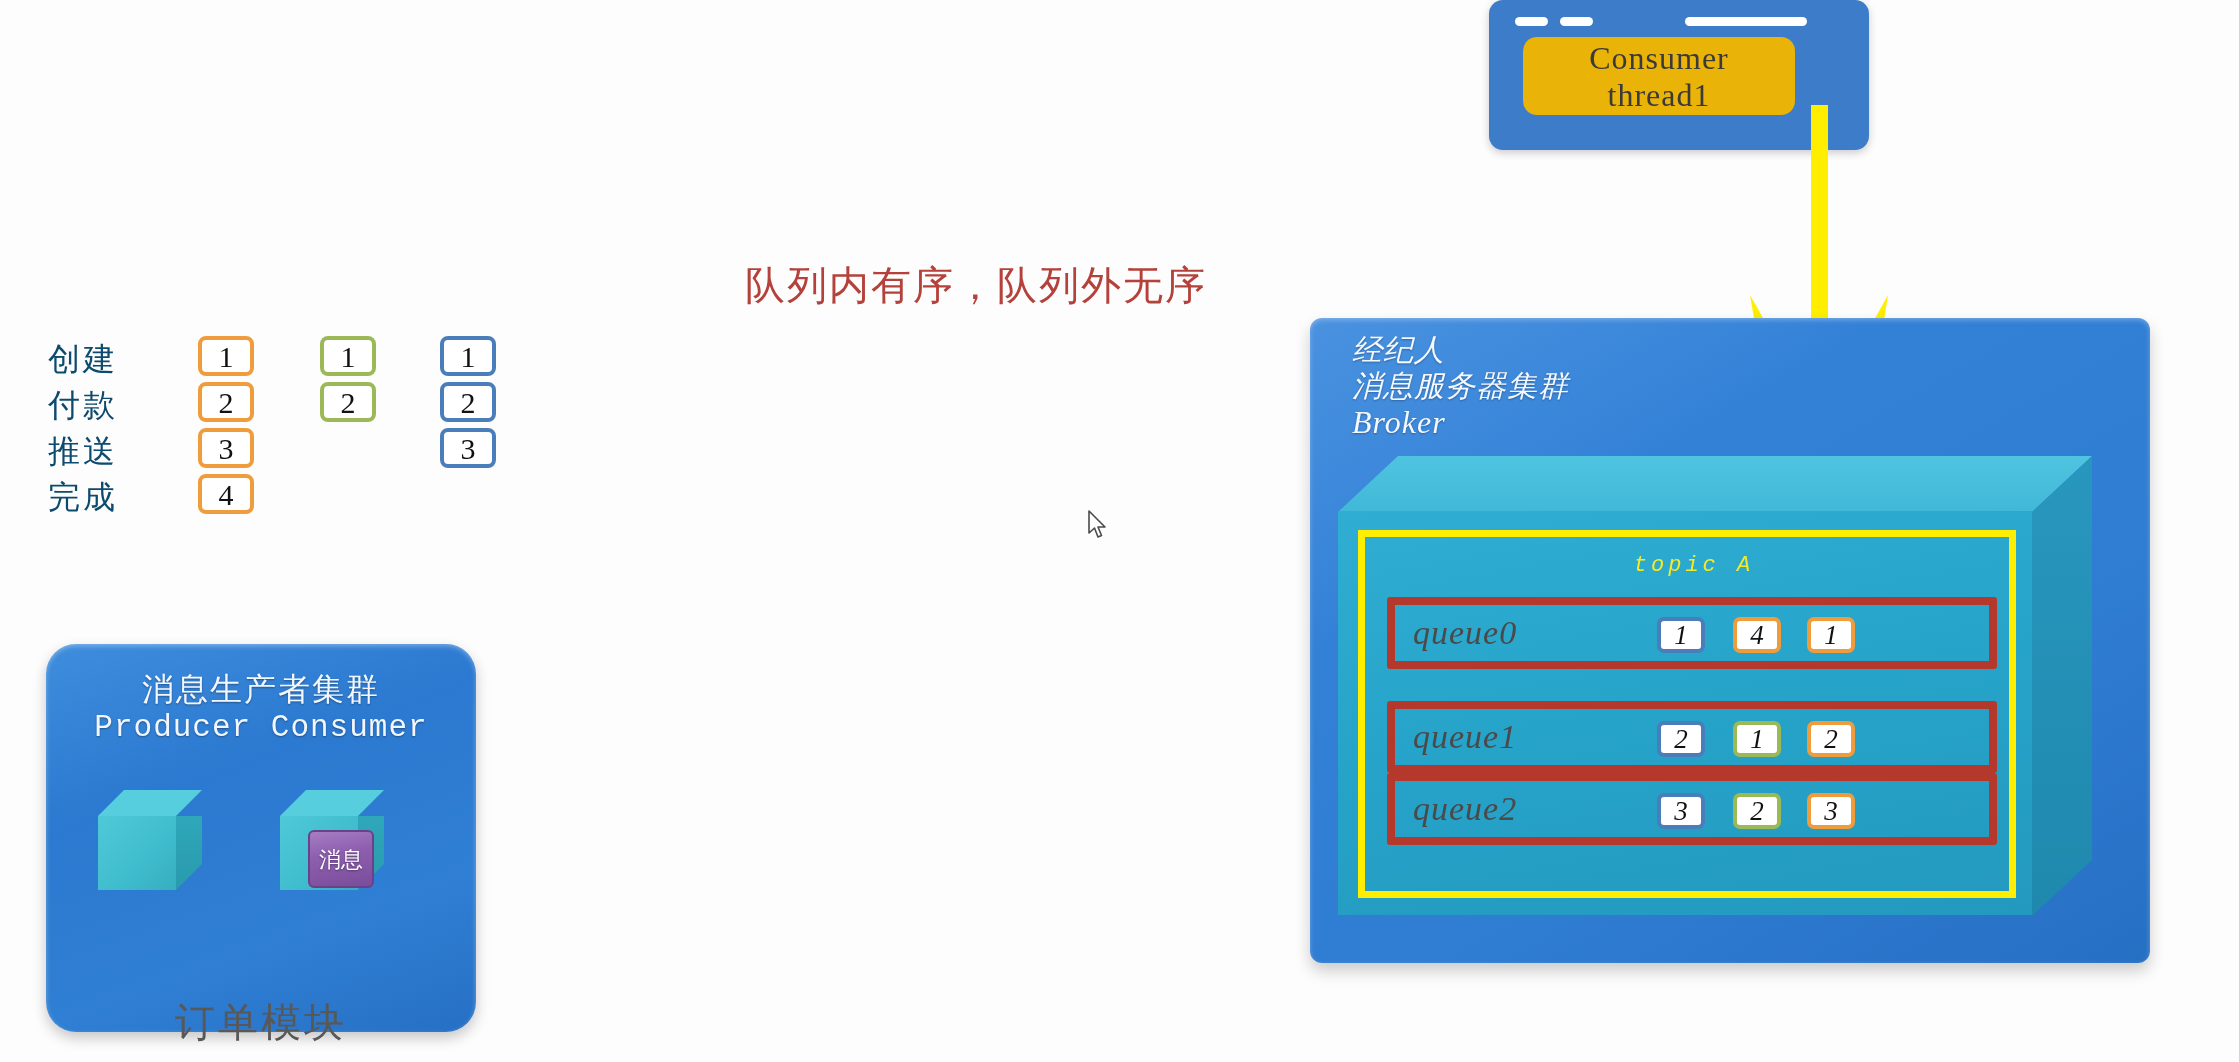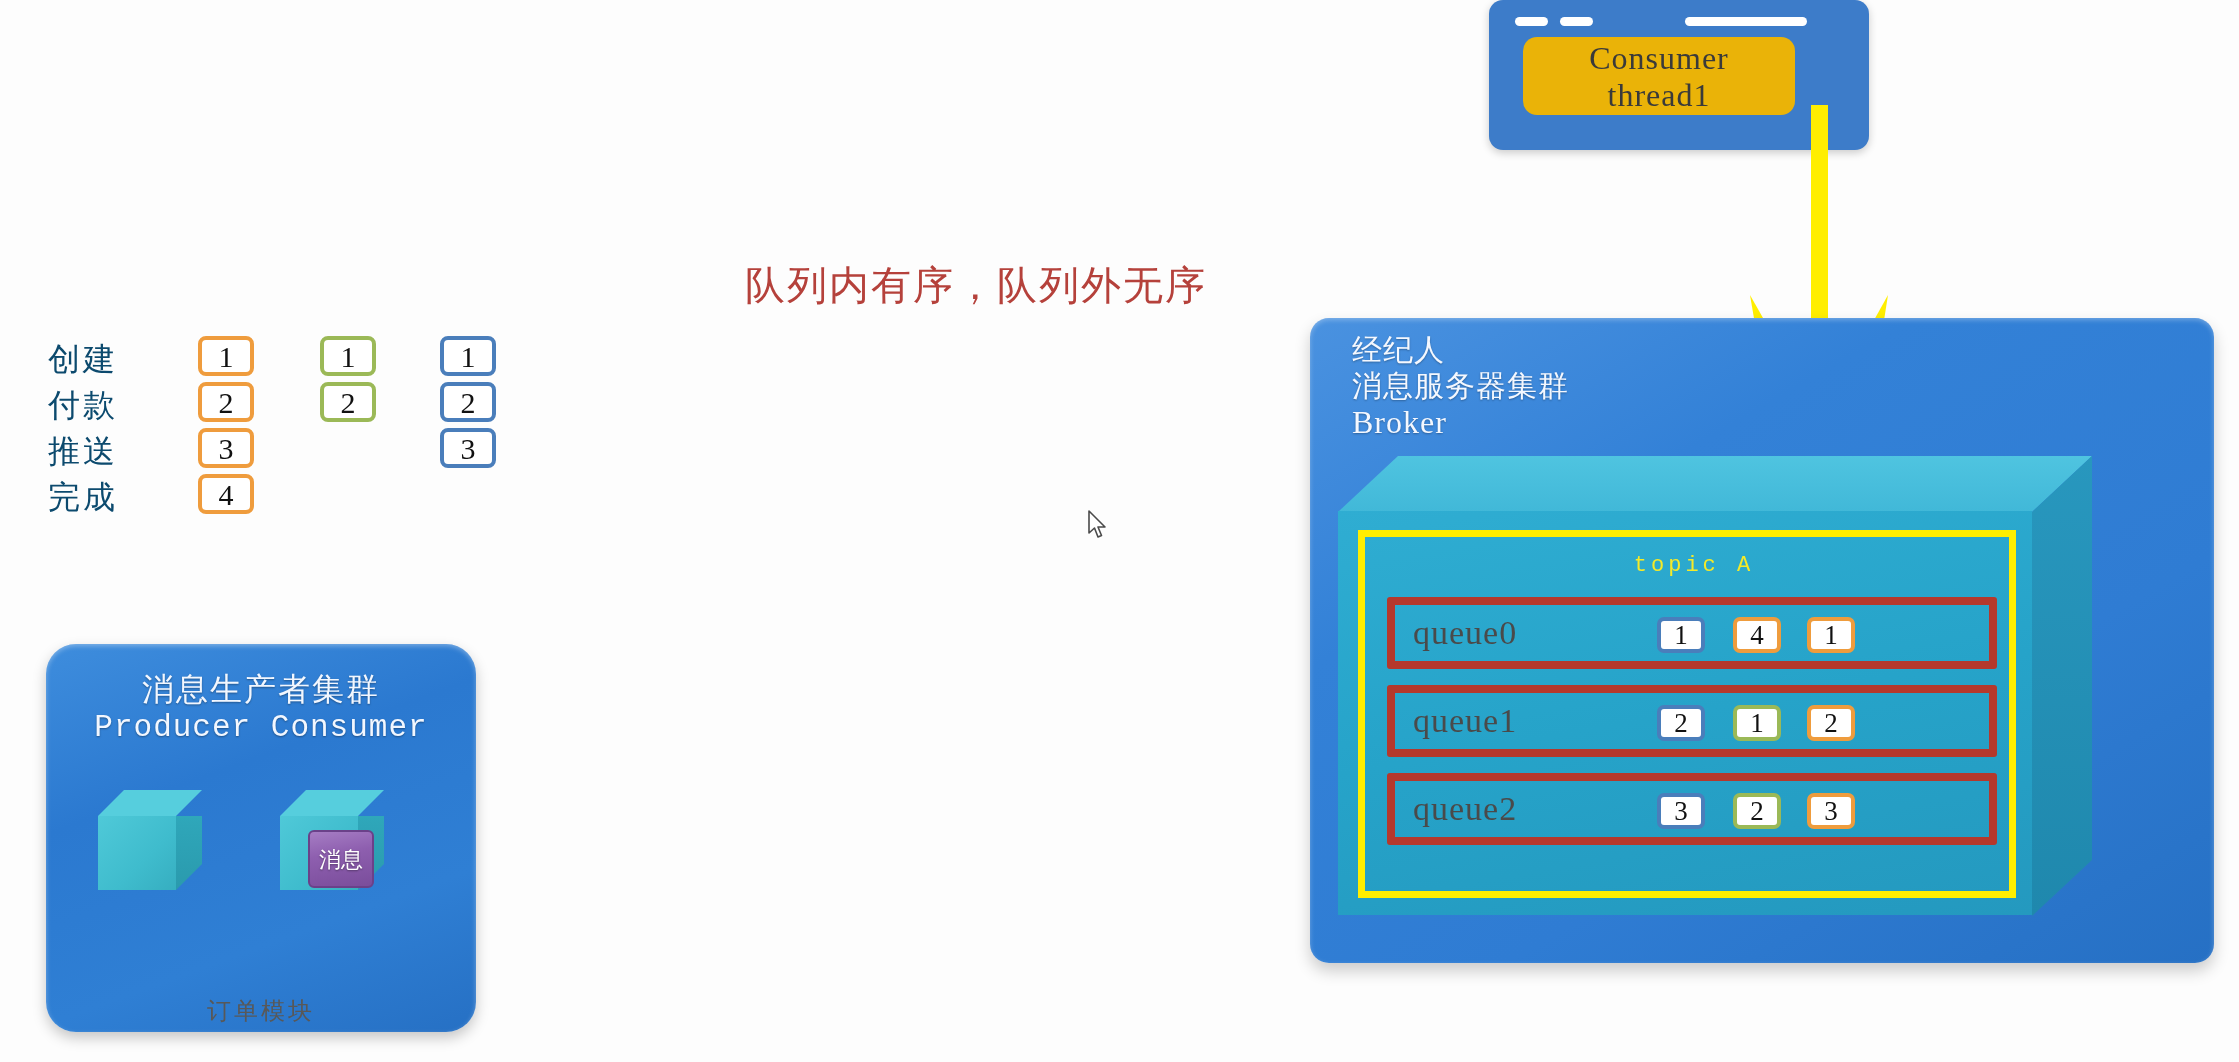--- a/index.html
+++ b/index.html
@@ -149,21 +149,21 @@
     color: #ffffff;
     text-shadow: 0 1px 2px rgba(0,0,0,0.4);
   }
   #producer-caption {
     position: absolute;
     left: 46px;
     top: 995px;
     width: 430px;
     text-align: center;
     font-family: "Liberation Sans", sans-serif;
-    font-size: 24px;
+    font-size: 40px;
     color: #585858;
     letter-spacing: 3px;
   }
 
   
   #consumer-window {
     position: absolute;
     left: 1489px;
     top: 0px;
     width: 380px;
@@ -208,26 +208,27 @@
     width: 260px;
     height: 560px;
     pointer-events: none;
   }
 
   
   #broker-panel {
     position: absolute;
     left: 1310px;
     top: 318px;
-    width: 904px;
+    width: 840px;
     height: 645px;
-    border-radius: 19px;
+    border-radius: 12px;
     background: linear-gradient(150deg,#4a92e0 0%,#3381d7 30%,#2f7cd3 65%,#2670c4 100%);
     box-shadow: 0 8px 16px rgba(0,0,0,0.20), inset 0 2px 5px rgba(255,255,255,0.30);
     overflow: hidden;
+    font-style: italic;
   }
   #broker-title {
     position: absolute;
     left: 42px; top: 14px;
     font-family: "Liberation Sans", sans-serif;
     font-size: 30px;
     line-height: 36px;
     color: #f4f8ff;
     letter-spacing: 1px;
     text-shadow: 0 1px 2px rgba(0,0,0,0.3);
@@ -283,21 +284,21 @@
   .queue-row {
     position: absolute;
     left: 22px;
     width: 610px;
     height: 72px;
     border: 8px solid #b5382c;
     box-sizing: border-box;
     border-radius: 3px;
   }
   #queue-row-0 { top: 60px; }
-  #queue-row-1 { top: 148px; padding-left: 37px; }
+  #queue-row-1 { top: 164px; padding-left: 37px; }
   #queue-row-2 { top: 236px; }
   .queue-name {
     position: absolute;
     left: 18px; top: 9px;
     font-family: "Liberation Serif", serif;
     font-size: 34px;
     color: #4a4a4a;
     letter-spacing: 1px;
   }
   .qbox {

